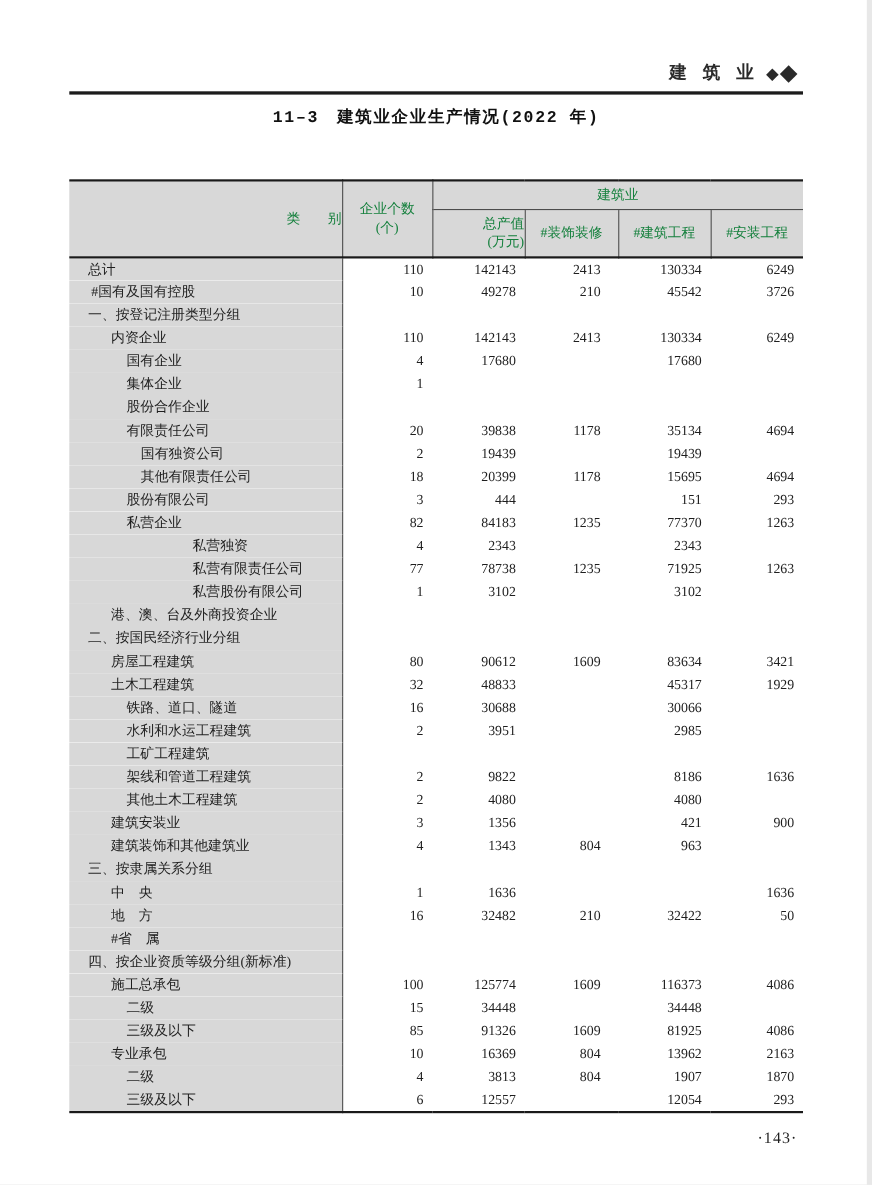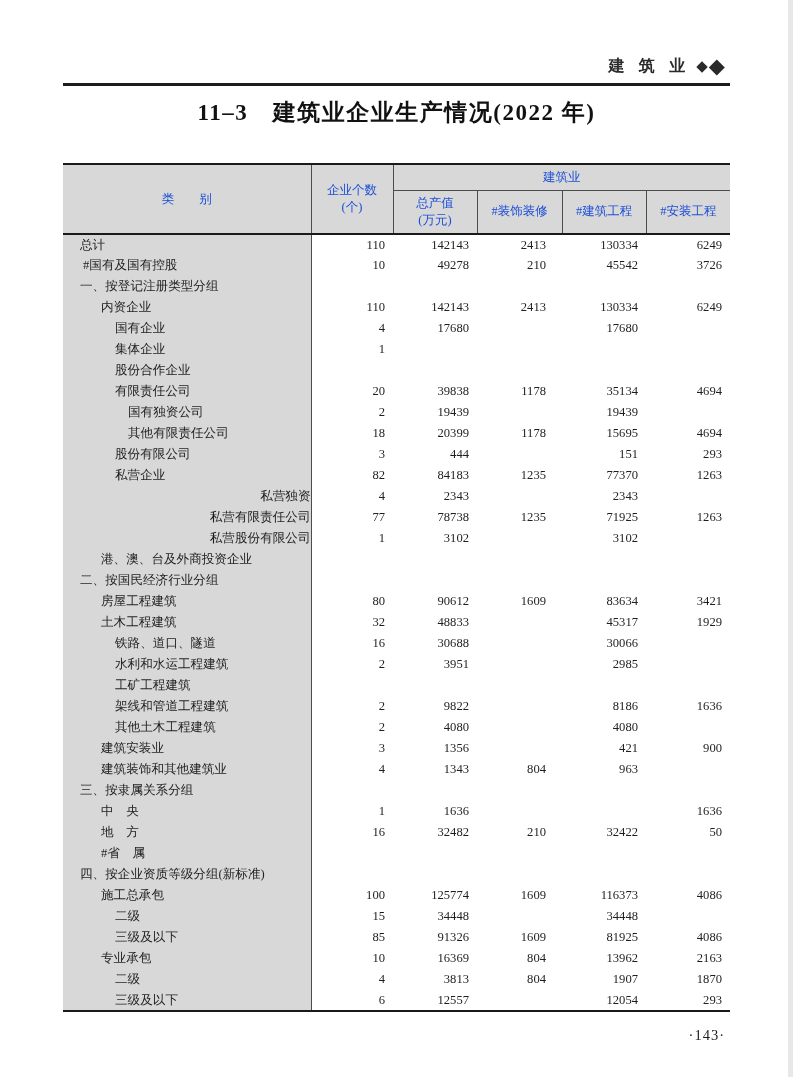--- a/index.html
+++ b/index.html
@@ -36,23 +36,23 @@
     height: 3px;
     background: #1c1c1c;
   }
   
   .page-title {
     position: absolute;
     top: 97px;
     left: 63px;
     width: 667px;
     text-align: center;
-    font-family: Liberation Serif, serif;
+    font-family: Liberation Mono, monospace;
     font-weight: bold;
-    font-size: 23px;
+    font-size: 15px;
     letter-spacing: 1.5px;
     color: #111;
   }
   
   table.stat {
     position: absolute;
     top: 163px;
     left: 63px;
     width: 667px;
     border-collapse: collapse;
@@ -68,27 +68,27 @@
   col.c-install { width: 84px; }
 
   thead th {
     background: #d8d8d8;
     border: 1px solid #4c4c4c;
     border-top: none;
     font-weight: normal;
     font-size: 12.5px;
     text-align: center;
     vertical-align: middle;
-    color: #1d4ed8;
+    color: #15803d;
   }
   thead tr.h-top th { height: 26px; }
   thead tr.h-sub th { height: 44px; }
   thead th.span2 { height: 70px; }
   thead { border-bottom: 2px solid #1a1a1a; }
-  thead th:first-child { border-left: none; }
+  thead th:first-child { border-left: none; text-align: right; }
   thead th:last-child { border-right: none; }
   .hdr-line { display: block; line-height: 1.35; }
 
   tbody td {
     height: 21px;
     font-size: 12.6px;
     vertical-align: middle;
     white-space: nowrap;
     overflow: hidden;
   }
@@ -97,21 +97,21 @@
     border-right: 1px solid #4c4c4c;
     color: #1e1e1e;
   }
   tbody td.num { text-align: right; padding-right: 8px; }
   tbody td.num.deco { padding-right: 16px; }
   .ind0 { padding-left: 17px; }
   .ind1 { padding-left: 20px; }
   .ind2 { padding-left: 38px; margin-left: 41px; }
   .ind3 { padding-left: 52px; }
   .ind4 { padding-left: 65px; margin-top: 32px; }
-  .ind5 { padding-left: 88px; text-align: right; }
+  .ind5 { padding-left: 112px; }
 
   .page-number {
     position: absolute;
     top: 1027px;
     right: 63px;
     font-size: 14.5px;
     letter-spacing: 1px;
     color: #1e1e1e;
   }
 </style>

